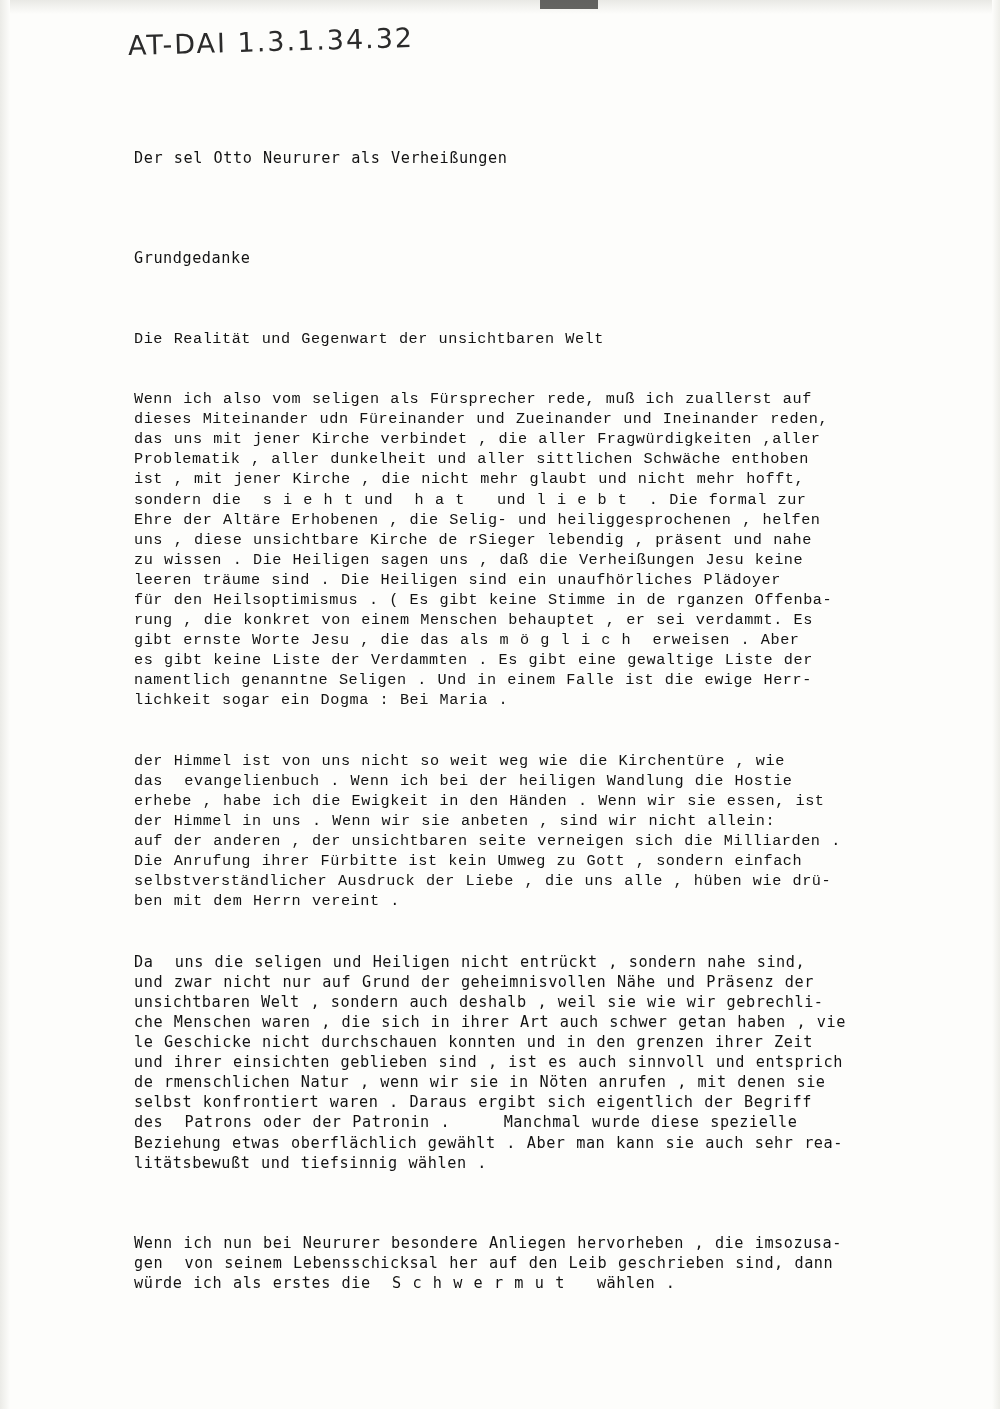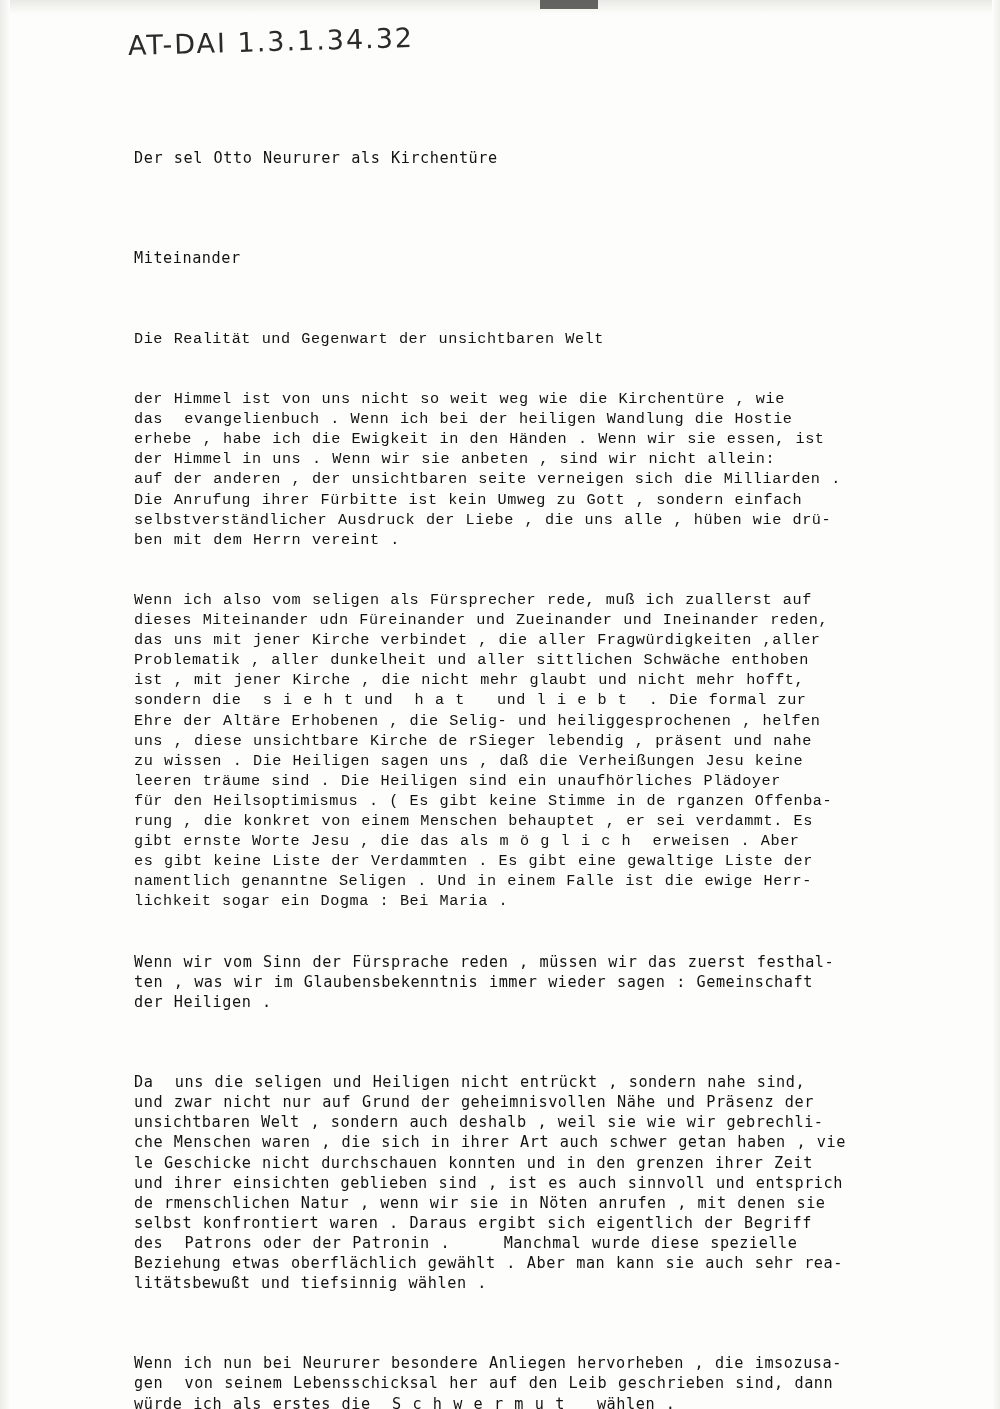--- a/index.html
+++ b/index.html
@@ -80,50 +80,47 @@
 
 <div class="page">
   <div class="scan-edge-top"></div>
   <div class="scan-edge-left"></div>
   <div class="scan-edge-right"></div>
   <div class="scan-mark"></div>
 
   <div class="handwritten">AT-DAI 1.3.1.34.32</div>
 
   <div class="typed">
-    <div class="blk title">Der sel Otto Neururer als Kirchentüre</div>
-    <div class="blk sub">Miteinander</div>
+    <div class="blk title">Der sel Otto Neururer als Verheißungen</div>
+    <div class="blk sub">Grundgedanke</div>
     <div class="blk tight">Die Realität und Gegenwart der unsichtbaren Welt</div>
-    <div class="blk tight">der Himmel ist von uns nicht so weit weg wie die Kirchentüre , wie
-das  evangelienbuch . Wenn ich bei der heiligen Wandlung die Hostie
-erhebe , habe ich die Ewigkeit in den Händen . Wenn wir sie essen, ist
-der Himmel in uns . Wenn wir sie anbeten , sind wir nicht allein:
-auf der anderen , der unsichtbaren seite verneigen sich die Milliarden .
-Die Anrufung ihrer Fürbitte ist kein Umweg zu Gott , sondern einfach
-selbstverständlicher Ausdruck der Liebe , die uns alle , hüben wie drü-
-ben mit dem Herrn vereint .</div>
     <div class="blk tight">Wenn ich also vom seligen als Fürsprecher rede, muß ich zuallerst auf
 dieses Miteinander udn Füreinander und Zueinander und Ineinander reden,
 das uns mit jener Kirche verbindet , die aller Fragwürdigkeiten ,aller
 Problematik , aller dunkelheit und aller sittlichen Schwäche enthoben
 ist , mit jener Kirche , die nicht mehr glaubt und nicht mehr hofft,
 sondern die  s i e h t und  h a t   und l i e b t  . Die formal zur
 Ehre der Altäre Erhobenen , die Selig- und heiliggesprochenen , helfen
 uns , diese unsichtbare Kirche de rSieger lebendig , präsent und nahe
 zu wissen . Die Heiligen sagen uns , daß die Verheißungen Jesu keine
 leeren träume sind . Die Heiligen sind ein unaufhörliches Plädoyer
 für den Heilsoptimismus . ( Es gibt keine Stimme in de rganzen Offenba-
 rung , die konkret von einem Menschen behauptet , er sei verdammt. Es
 gibt ernste Worte Jesu , die das als m ö g l i c h  erweisen . Aber
 es gibt keine Liste der Verdammten . Es gibt eine gewaltige Liste der
 namentlich genanntne Seligen . Und in einem Falle ist die ewige Herr-
 lichkeit sogar ein Dogma : Bei Maria .</div>
-    <div class="blk">Wenn wir vom Sinn der Fürsprache reden , müssen wir das zuerst festhal-
-ten , was wir im Glaubensbekenntnis immer wieder sagen : Gemeinschaft
-der Heiligen .</div>
+    <div class="blk tight">der Himmel ist von uns nicht so weit weg wie die Kirchentüre , wie
+das  evangelienbuch . Wenn ich bei der heiligen Wandlung die Hostie
+erhebe , habe ich die Ewigkeit in den Händen . Wenn wir sie essen, ist
+der Himmel in uns . Wenn wir sie anbeten , sind wir nicht allein:
+auf der anderen , der unsichtbaren seite verneigen sich die Milliarden .
+Die Anrufung ihrer Fürbitte ist kein Umweg zu Gott , sondern einfach
+selbstverständlicher Ausdruck der Liebe , die uns alle , hüben wie drü-
+ben mit dem Herrn vereint .</div>
     <div class="blk">Da  uns die seligen und Heiligen nicht entrückt , sondern nahe sind,
 und zwar nicht nur auf Grund der geheimnisvollen Nähe und Präsenz der
 unsichtbaren Welt , sondern auch deshalb , weil sie wie wir gebrechli-
 che Menschen waren , die sich in ihrer Art auch schwer getan haben , vie
 le Geschicke nicht durchschauen konnten und in den grenzen ihrer Zeit
 und ihrer einsichten geblieben sind , ist es auch sinnvoll und entsprich
 de rmenschlichen Natur , wenn wir sie in Nöten anrufen , mit denen sie
 selbst konfrontiert waren . Daraus ergibt sich eigentlich der Begriff
 des  Patrons oder der Patronin .     Manchmal wurde diese spezielle
 Beziehung etwas oberflächlich gewählt . Aber man kann sie auch sehr rea-

